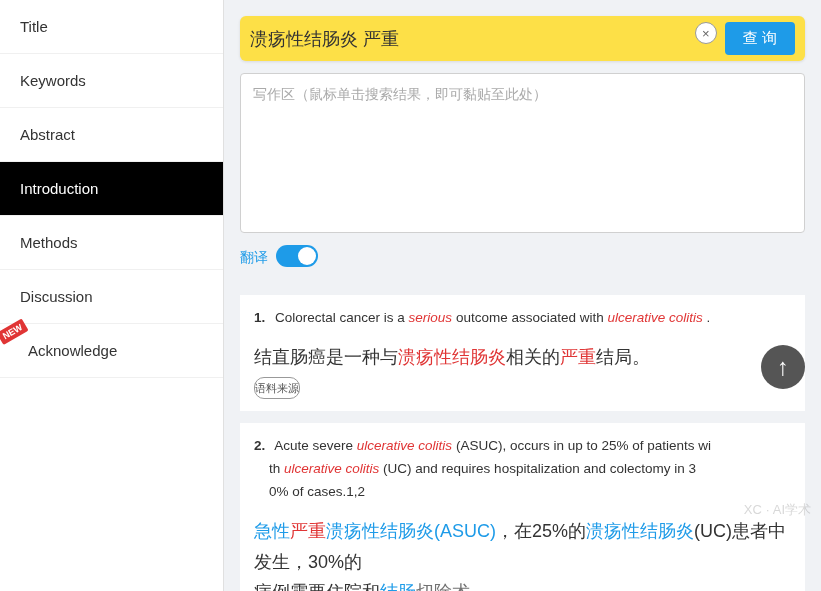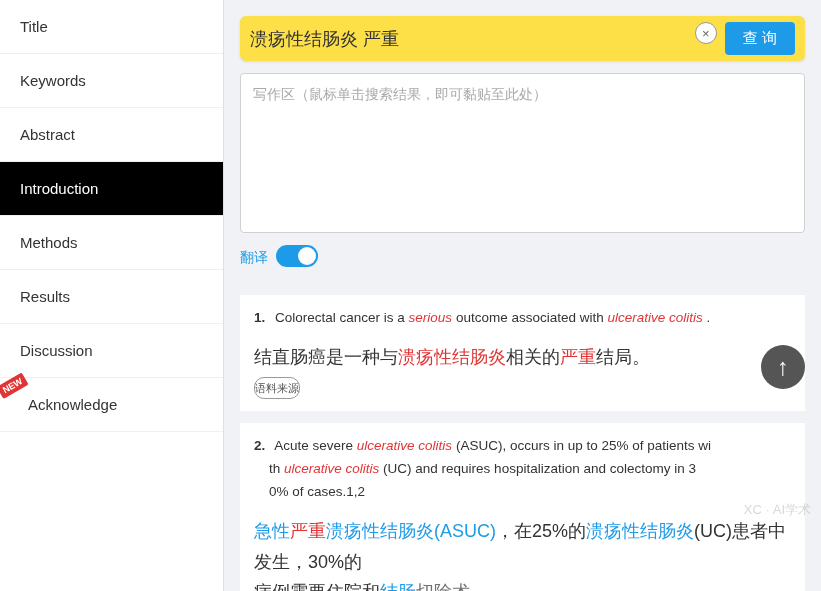--- a/index.html
+++ b/index.html
@@ -206,23 +206,20 @@
     <span>Keywords</span>
   </div>
   <div class="sidebar-item">
     <span>Abstract</span>
   </div>
   <div class="sidebar-item active">
     <span>Introduction</span>
   </div>
   <div class="sidebar-item">
     <span>Methods</span>
-  </div>
-  <div class="sidebar-item">
-    <span>Results</span>
   </div>
   <div class="sidebar-item">
     <span>Discussion</span>
   </div>
   <div class="sidebar-item" style="position:relative; padding-left: 28px;">
     <span class="new-badge">NEW</span>
     <span>Acknowledge</span>
   </div>
 </div>
 

